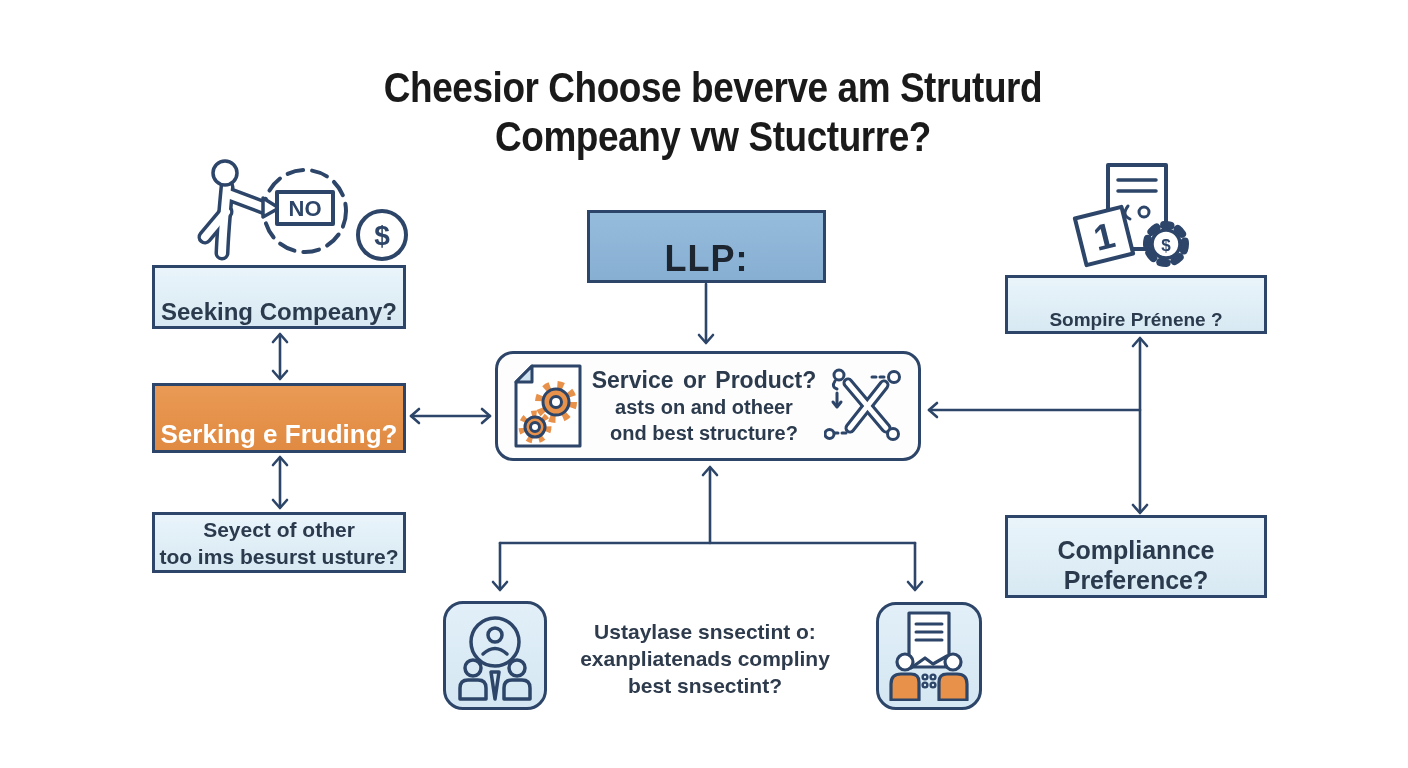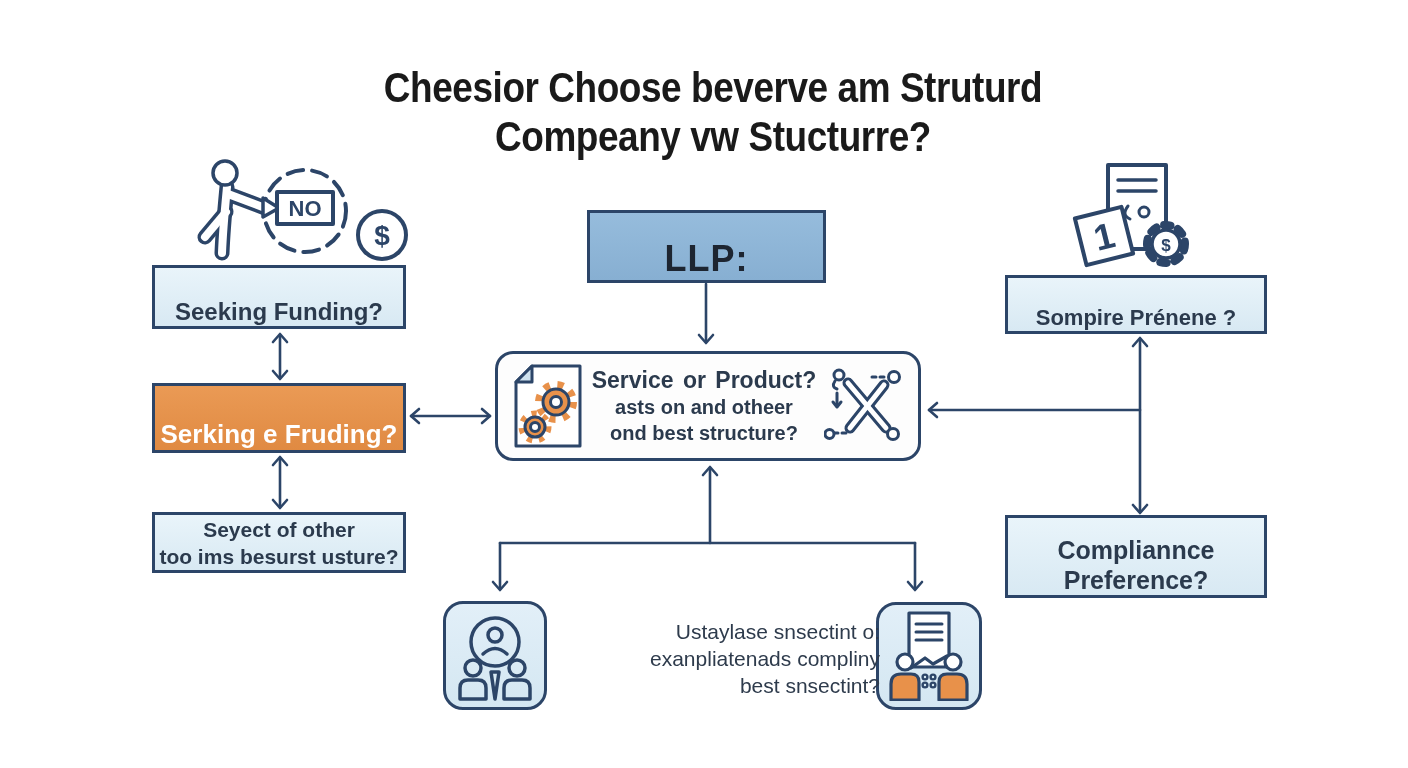--- a/index.html
+++ b/index.html
@@ -32,32 +32,32 @@
     color:#1d2531;background:linear-gradient(180deg,#96bcdc 0%,#87afd2 100%);
   }
   .box-center{
     left:495px;top:351px;width:426px;height:110px;border-radius:18px;
     background:#fdfdfd;display:flex;align-items:center;justify-content:space-between;
     padding:0 14px;
   }
   .center-text{flex:1;text-align:center;color:#2b3a4d;font-weight:700;}
   .center-l1{font-size:23px;line-height:28px;word-spacing:3px;}
   .center-l2{font-size:20px;line-height:26px;}
-  .box-sompire{left:1005px;top:275px;width:262px;height:59px;font-size:22px;}
+  .box-sompire{left:1005px;top:275px;width:262px;height:59px;font-size:19px;}
   .box-compliance{left:1005px;top:515px;width:262px;height:83px;font-size:25px;line-height:30px;}
   .iconbox{
     position:absolute;border:3px solid #2c4568;border-radius:20px;box-sizing:border-box;
     background:linear-gradient(180deg,#e2eff8 0%,#d4e7f2 100%);
     display:flex;align-items:center;justify-content:center;
   }
   .iconbox-left{left:443px;top:601px;width:104px;height:109px;}
   .iconbox-right{left:876px;top:602px;width:106px;height:108px;}
   .bottom-text{
-    position:absolute;left:530px;top:618px;width:350px;text-align:right;
-    color:#2e3b4c;font-weight:400;font-size:21px;line-height:27px;
+    position:absolute;left:530px;top:618px;width:350px;text-align:center;
+    color:#2e3b4c;font-weight:700;font-size:21px;line-height:27px;
   }
   .float-icon{position:absolute;}
   .arrows{position:absolute;left:0;top:0;pointer-events:none;}
   svg text{font-family:"Liberation Sans",sans-serif;}
 </style>
 </head>
 <body>
 
 <div class="canvas">
 
@@ -101,21 +101,21 @@
       <circle cx="98" cy="84" r="19" fill="none" stroke-width="8" stroke-dasharray="6.5 8"></circle>
       <circle cx="98" cy="84" r="14" fill="#ffffff" stroke-width="3.5"></circle>
     </g>
     <g transform="rotate(-14 36 76)">
       <text x="36" y="89" text-anchor="middle" font-size="36" font-weight="700" fill="#2c4568">1</text>
     </g>
     <text x="98" y="91" text-anchor="middle" font-size="17" font-weight="700" fill="#2c4568">$</text>
   </svg>
 
   <div class="fbox blue box-seeking">
-    <span>Seeking Funding?</span>
+    <span>Seeking Compeany?</span>
   </div>
   <div class="fbox box-orange">
     <span>Serking e Fruding?</span>
   </div>
   <div class="fbox blue box-seyect">
     <span>
       <span>Seyect of other</span><br>
       <span>too ims besurst usture?</span>
     </span>
   </div>

